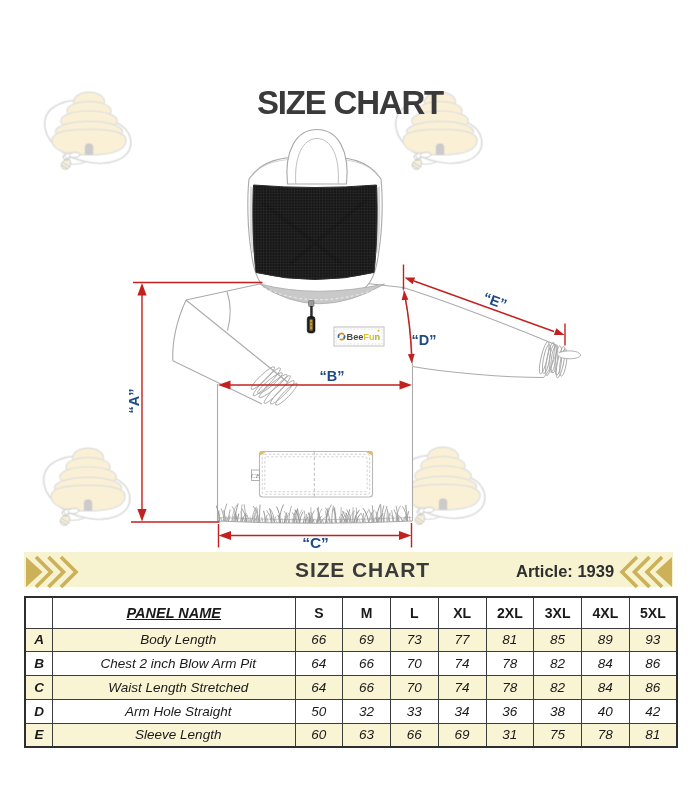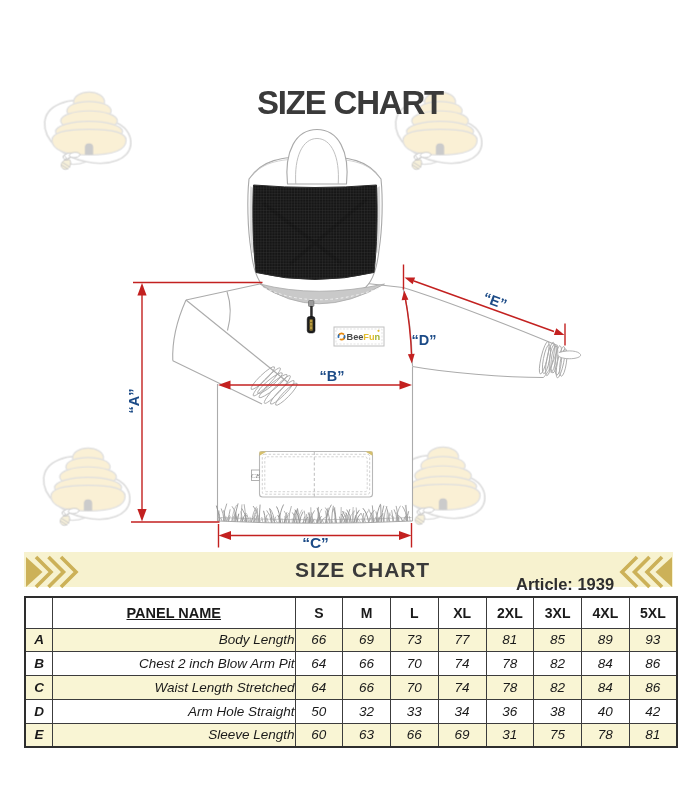--- a/index.html
+++ b/index.html
@@ -5,30 +5,30 @@
 * { margin:0; padding:0; box-sizing:border-box; }
 html,body { width:700px; height:800px; background:#ffffff; overflow:hidden;
   font-family:"Liberation Sans", sans-serif; }
 #page { position:relative; width:644px; height:800px; }
 #title { position:absolute; z-index:3; top:85.5px; left:0; width:700px; text-align:center;
   font-size:33px; font-weight:bold; color:#3a3a3a; letter-spacing:-1.2px; line-height:33px;}
 #art { position:absolute; left:0; top:0; }
 #bar { position:absolute; left:24px; top:552px; width:649px; height:35px; background:#f7f2cf; }
 #bar .bt { position:absolute; left:14px; width:649px; text-align:center; top:5.5px; font-size:21px;
   font-weight:bold; color:#3a3a3a; letter-spacing:0.9px;}
-#bar .art { position:absolute; left:492px; top:23px; font-size:16.5px; font-weight:bold; color:#2e2e2e;}
+#bar .art { position:absolute; left:492px; top:10px; font-size:16.5px; font-weight:bold; color:#2e2e2e;}
 #bar svg { position:absolute; top:-0.5px; }
 #tbl { position:absolute; left:24px; top:596px; width:652px; border-collapse:collapse;
   table-layout:fixed; }
 #tbl td { border:1px solid #3c3c3c; text-align:center; vertical-align:middle;
   font-size:13.5px; color:#1a1a1a; overflow:hidden; white-space:nowrap;}
 #tbl { border:2px solid #2e2e2e; }
-#tbl .pnh { font-weight:bold; text-decoration:underline; font-size:14.5px; }
+#tbl .pnh { font-weight:bold; font-style:italic; text-decoration:underline; font-size:14.5px; }
 #tbl .sz { font-weight:bold; font-size:14px; }
-#tbl .nm { text-align:right; padding-left:9px; }
+#tbl .nm { text-align:center; padding-left:9px; }
 </style>
 </head>
 <body>
 <div id="page">
 <div id="title">SIZE CHART</div>
 <svg id="art" width="700" height="560" viewBox="0 0 700 560">
 <defs>
 <pattern id="mesh" patternUnits="userSpaceOnUse" width="2.8" height="2.8">
  <rect width="2.8" height="2.8" fill="#161616"></rect>
  <path d="M0,0 H2.8 M0,0 V2.8" stroke="#424242" stroke-width="0.5"></path>

